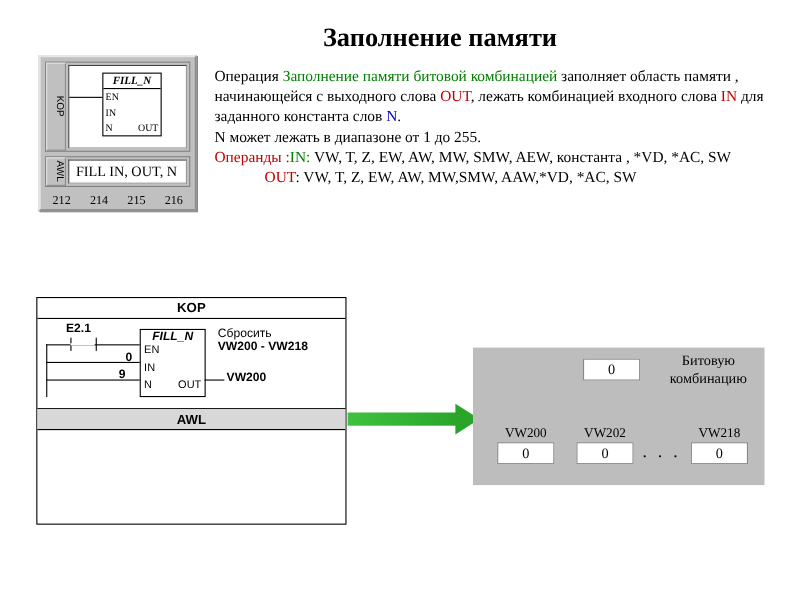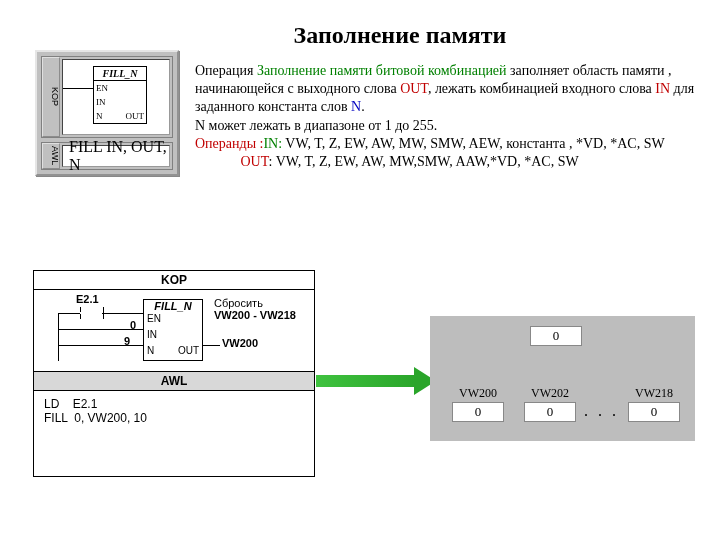--- a/index.html
+++ b/index.html
@@ -82,21 +82,21 @@
   }
   .nf {
     flex: 1;
     margin: 2px;
     background: #fff;
     border: 1px inset #999;
     height: 20px;
     display: flex;
     align-items: center;
     padding-left: 6px;
-    font-size: 16px;
+    font-size: 13px;
   }
   .toolruler {
     display: flex;
     justify-content: space-around;
     font-size: 11px;
     padding: 2px 2px;
   }
 
   
   .descr {
@@ -125,21 +125,21 @@
   .codepane .koptitle {
     text-align: center;
     font-size: 12px;
     font-weight: bold;
     font-family: Arial, sans-serif;
     padding: 2px 0;
     border-bottom: 1px solid #000;
   }
   .ladder {
     position: absolute;
-    left: 24px; top: 22px;
+    left: 8px; top: 22px;
     width: 260px; height: 72px; padding-left: 27px;
   }
   .ladder .rail {
     position: absolute;
     left: 0; top: 20px;
     width: 85px; height: 1px;
     background: #000;
   }
   .ladder .railv {
     position: absolute;
@@ -280,20 +280,26 @@
           <span class="pin" style="right:2px; top:44px">OUT</span>
         </div>
       </div>
     </div>
   </div>
   <div class="toolpane">
     <div class="row">
       <div class="tab">AWL</div>
       <div class="nf">FILL IN, OUT, N</div>
     </div>
+  </div>
+  <div class="toolruler">
+    <span>212</span>
+    <span>214</span>
+    <span>215</span>
+    <span>216</span>
   </div>
 </div>
 
 <div class="descr">
   <span>Операция </span><span class="green">Заполнение памяти битовой комбинацией</span><span> заполняет область памяти , начинающейся с выходного слова </span><span class="red">OUT</span><span>, лежать комбинацией входного слова </span><span class="red">IN</span><span> для заданного константа слов </span><span class="blue">N</span><span>.</span>
   <br><span> N может лежать в диапазоне от 1 до 255.</span>
   <br><span class="red">Операнды :</span><span class="green">IN:</span><span> VW, T, Z, EW, AW, MW, SMW, AEW, константа , *VD, *AC, SW</span>
   <br>&nbsp;&nbsp;&nbsp;&nbsp;&nbsp;&nbsp;&nbsp;&nbsp;&nbsp;&nbsp;&nbsp;&nbsp;&nbsp;<span class="red">OUT</span><span>: VW, T, Z, EW, AW, MW,SMW, AAW,*VD, *AC, SW</span>
   <br>&nbsp;&nbsp;&nbsp;&nbsp;&nbsp;&nbsp;&nbsp;&nbsp;&nbsp;&nbsp;&nbsp;&nbsp;&nbsp;&nbsp;&nbsp;&nbsp;&nbsp;
 </div>
@@ -319,31 +325,30 @@
       <span class="inlbl" style="left:72px; top:26px">0</span>
       <span class="inlbl" style="left:66px; top:42px">9</span>
       <div style="position:absolute; left:144px; top:52px; width:18px; height:1px; background:#000"></div>
       <span class="inlbl" style="left:164px; top:44px">VW200</span>
       <span class="inlbl" style="left:156px; top:4px; font-weight:normal">Сбросить</span>
       <span class="inlbl" style="left:156px; top:16px; font-weight:bold">VW200 - VW218</span>
     </div>
   </div>
   <div class="awlrow">
     <div class="awltitle">AWL</div>
-    <div class="awlcode">LD    E2.1
-FILL  0, VW200, 10</div>
   </div>
 </div>
 
 <div class="arrow">
   <div class="shaft"></div>
   <div class="head"></div>
 </div>
 
 <div class="memblock">
+  <div class="cap" style="left:166px; top:4px; width:96px; text-align:center">Битовую комбинацию</div>
   <div class="memcell" style="left:100px; top:10px">0</div>
 
   <div class="memlbl" style="left:22px; top:70px">VW200</div>
   <div class="memcell" style="left:22px; top:86px">0</div>
 
   <div class="memlbl" style="left:94px; top:70px">VW202</div>
   <div class="memcell" style="left:94px; top:86px">0</div>
 
   <div class="dots" style="left:154px; top:86px">. . .</div>
 

